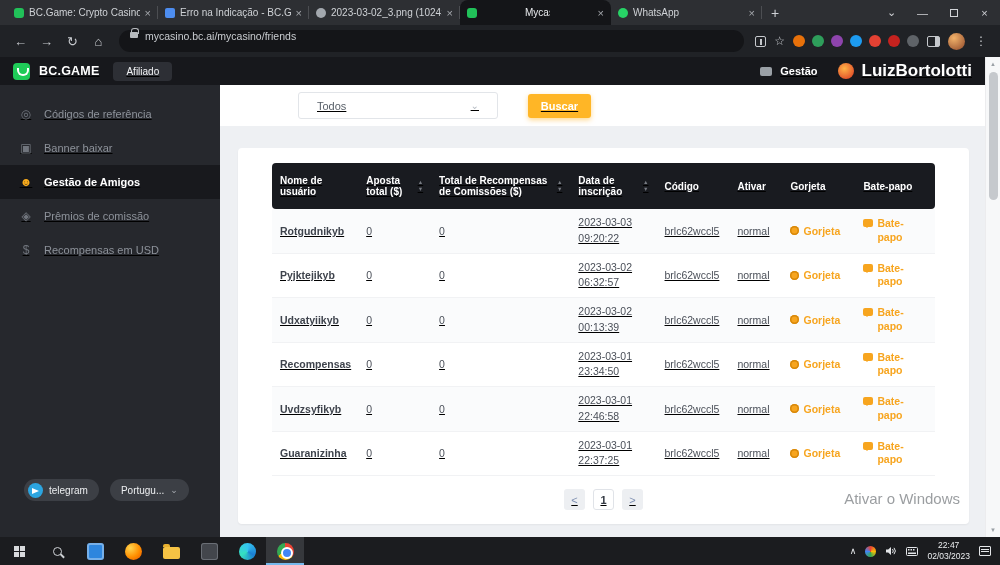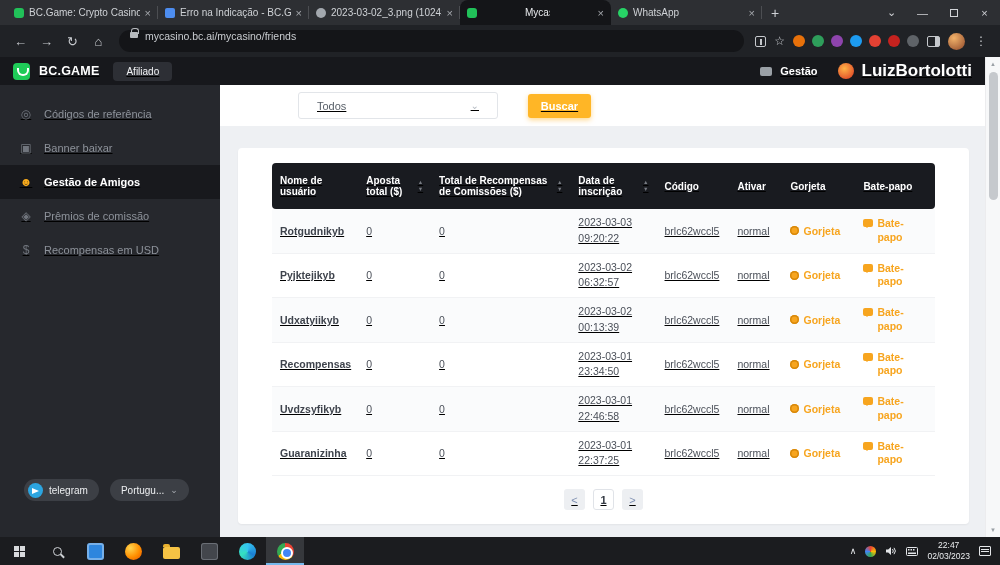--- a/index.html
+++ b/index.html
@@ -451,20 +451,21 @@
             </table>
 
             <div class="pagination">
               <div class="pg pg-nav">&lt;</div>
               <div class="pg pg-current">1</div>
               <div class="pg pg-nav">&gt;</div>
             </div>
           </div>
 
           <div class="watermark">
+            <div class="wm-title">Ativar o Windows</div>
           </div>
         </main>
       </div>
     </div>
 
     <div class="page-scrollbar">
       <div class="sb-arrow">▲</div>
       <div class="sb-thumb"></div>
       <div class="sb-spacer"></div>
       <div class="sb-arrow">▼</div>

